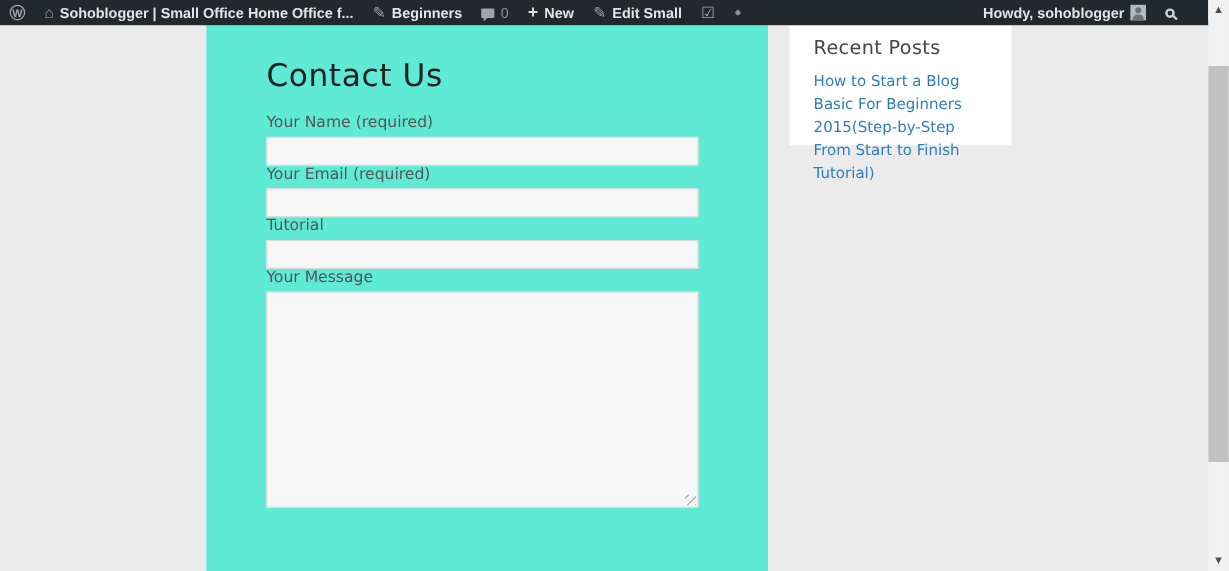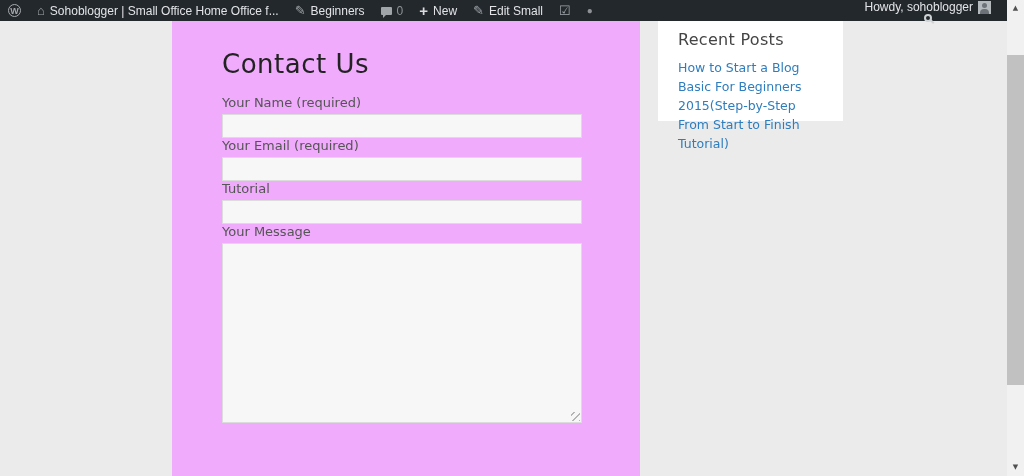--- a/index.html
+++ b/index.html
@@ -11,23 +11,23 @@
   }
 
   
   .admin-bar {
     position:absolute; top:0; left:0; width:1007px; height:21px;
     background:#23282d; color:#ddd;
     font-family:"Liberation Sans", sans-serif; font-size:12px;
     display:flex; align-items:center; z-index:50;
   }
   .ab-left { display:flex; align-items:center; height:100%; }
-  .ab-right { margin-left:auto; display:flex; align-items:center; height:100%; padding-right:8px;flex-direction:column; }
+  .ab-right { margin-left:auto; display:flex; align-items:center; height:100%; padding-right:20px; }
   .ab-item { display:flex; align-items:center; gap:5px; padding:0 8px; height:100%; cursor:pointer; white-space:nowrap; }
-  .ab-item .txt { color:#e2e4e7; }
+  .ab-item .txt { color:#e2e4e7;font-weight:bold; }
   .wp-logo {
     width:13px; height:13px; border-radius:50%;
     border:1px solid #a7aaad; color:#a7aaad;
     font-size:9px; line-height:12px; text-align:center; font-weight:bold;
     display:inline-block;
   }
   .icon-glyph { color:#a0a5aa; font-size:13px; line-height:1; }
   .bubble { width:11px; height:8px; background:#a0a5aa; border-radius:1px; position:relative; display:inline-block; }
   .bubble::after { content:''; position:absolute; bottom:-3px; left:2px;
     border:3px solid transparent; border-top-color:#a0a5aa; border-left-color:#a0a5aa; }
@@ -37,21 +37,21 @@
   .avatar { width:13px; height:13px; background:#b4b9be; position:relative; overflow:hidden; display:inline-block; }
   .avatar::before { content:''; position:absolute; top:2px; left:4px; width:5px; height:5px; border-radius:50%; background:#6c7278; }
   .avatar::after { content:''; position:absolute; top:8px; left:2px; width:9px; height:6px; border-radius:4px 4px 0 0; background:#6c7278; }
   .search-mag { width:8px; height:8px; border:2px solid #cfd2d5; border-radius:50%; position:relative; display:inline-block; }
   .search-mag::after { content:''; position:absolute; width:2px; height:5px; background:#cfd2d5;
     transform:rotate(-45deg); right:-3px; bottom:-4px; }
 
   
   .content-card {
     position:absolute; left:172px; top:21px; width:468px; height:455px;
-    background:#f0abfc; padding:28px 0 14px 50px;
+    background:#5eead4; padding:28px 0 14px 50px;
   }
   .page-title { font-size:26px; font-weight:normal; color:#222; letter-spacing:0.5px; margin-bottom:16px; }
   .field { }
   .field label { display:block; font-size:13px; color:#555; margin-bottom:4px; }
   .field input[type="text"] {
     width:360px; height:24px; background:#f7f7f7;
     border:1px solid #dcdcdc; outline:none; padding:0 6px;
     font-family:"DejaVu Sans", sans-serif; font-size:13px; color:#333;
   }
   .textarea-wrap { position:relative; width:360px; }

